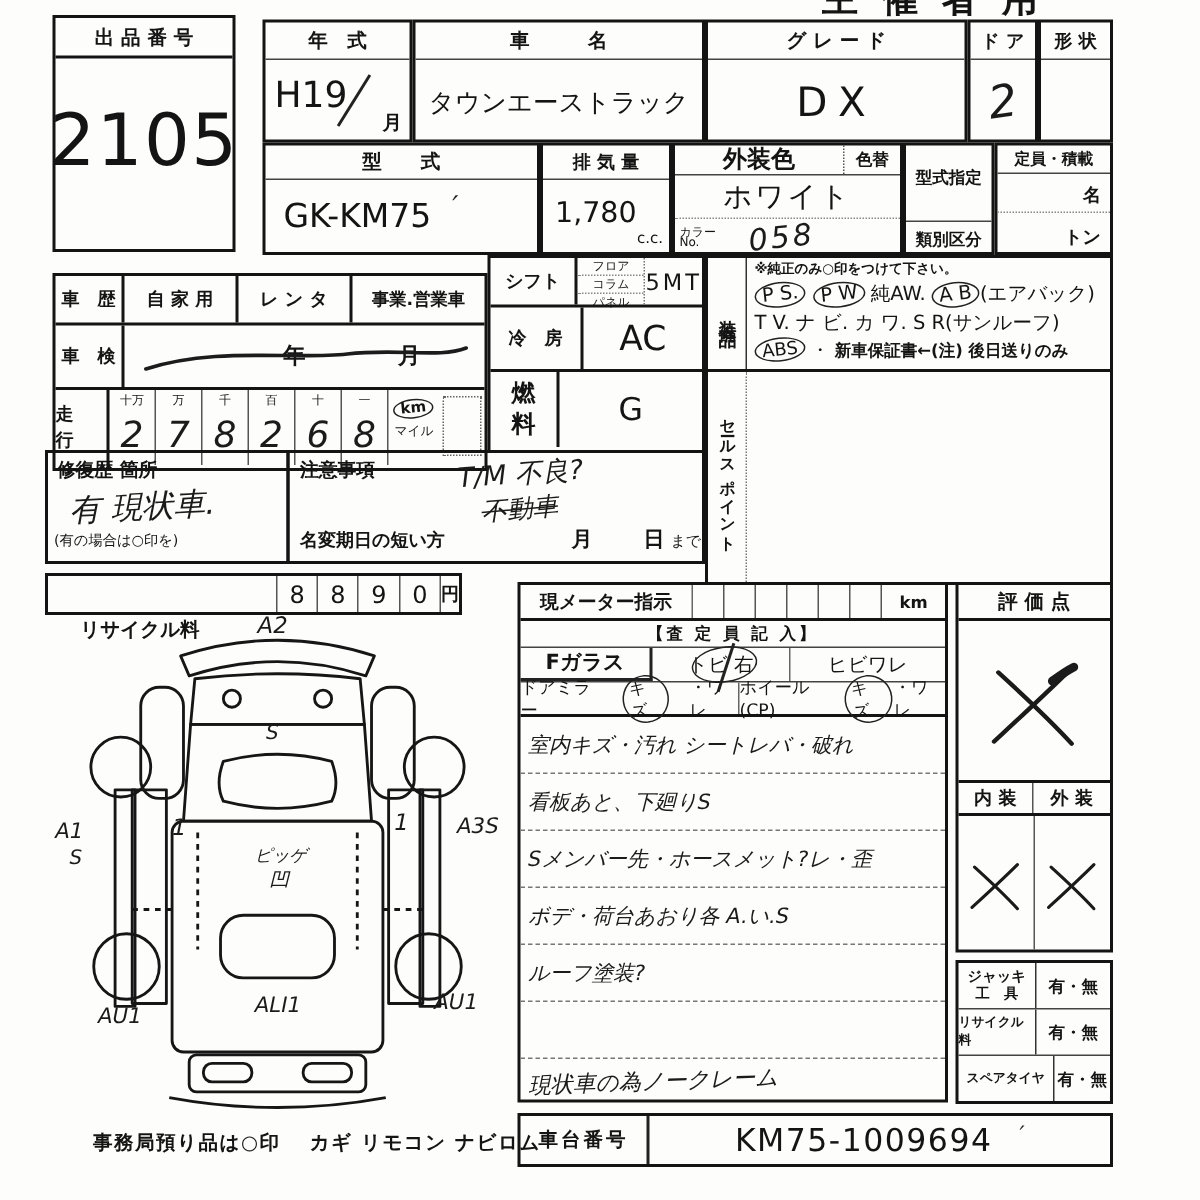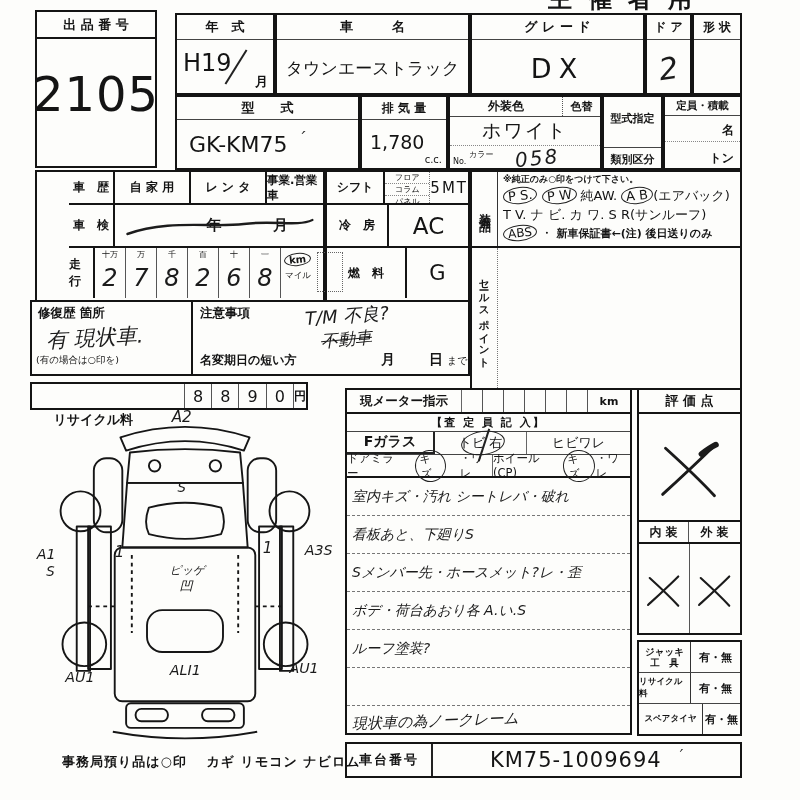--- a/index.html
+++ b/index.html
@@ -75,45 +75,45 @@
   <div class="b" style="left:360px;top:95px;width:88px;height:75px;">
     <div class="ctr hd brd-b1" style="height:22px;font-size:12px;">排 気 量</div>
     <div class="abs" style="left:0;top:22px;right:0;bottom:0;">
       <span style="position:absolute;left:8px;top:12px;font-size:19px;">1,780</span>
       <span style="position:absolute;right:4px;bottom:3px;font-size:10px;">c.c.</span>
     </div>
   </div>
 
   <div class="b" style="left:448px;top:95px;width:154px;height:75px;">
     <div class="row brd-b1" style="height:20px;">
-      <div class="cell hd" style="flex:1;font-size:12px;">外装色</div>
+      <div class="cell hd" style="flex:1;font-size:16px;">外装色</div>
       <div class="cell hd" style="width:38px;font-size:11px;border-left:1px dotted #555;">色替</div>
     </div>
     <div class="ctr" style="height:28px;font-size:19px;letter-spacing:2px;">ホワイト</div>
     <div style="height:23px;display:flex;align-items:center;border-top:1px dotted #888;">
       <div style="line-height:7px;padding-left:3px;">
-        <div style="font-size:8px;margin-left:16px;">カラー</div>
+        <div style="font-size:8px;">カラー</div>
         <div style="font-size:8px;">No.</div>
       </div>
       <span class="hw" style="font-size:20px;margin-left:22px;letter-spacing:2px;transform:rotate(-6deg);">058</span>
     </div>
   </div>
 
   <div class="b" style="left:602px;top:95px;width:61px;height:75px;">
     <div class="ctr hd" style="height:36px;font-size:11px;border-bottom:1px solid #444;align-items:flex-start;padding-top:14px;">型式指定</div>
     <div class="ctr hd" style="height:33px;font-size:11px;align-items:flex-start;padding-top:4px;">類別区分</div>
   </div>
 
   <div class="b" style="left:663px;top:95px;width:79px;height:75px;">
     <div class="ctr hd" style="height:18px;font-size:10.5px;border-bottom:1px solid #444;text-align:center;">定員・積載</div>
     <div style="height:26px;font-size:12px;font-weight:bold;text-align:right;padding:6px 6px 0 0;border-bottom:1px dotted #888;box-sizing:border-box;">名</div>
     <div style="height:26px;font-size:12px;font-weight:bold;text-align:right;padding:8px 6px 0 0;box-sizing:border-box;">トン</div>
   </div>
 
-  <div class="b" style="left:35px;top:170px;width:290px;height:132px;padding-left:32px;">
+  <div class="b" style="left:35px;top:182px;width:290px;height:132px;">
     <div class="row brd-b2" style="height:33px;">
       <div class="cell hd brd-r2" style="width:46px;font-size:12px;">車　歴</div>
       <div class="cell hd brd-r2" style="width:76px;font-size:12px;">自 家 用</div>
       <div class="cell hd brd-r2" style="width:76px;font-size:12px;">レ ン タ</div>
       <div class="cell hd" style="flex:1;font-size:11.5px;">事業.営業車</div>
     </div>
     <div class="row brd-b2" style="height:43px;position:relative;">
       <div class="cell hd brd-r2" style="width:46px;font-size:12px;">車　検</div>
       <div style="flex:1;position:relative;">
         <span class="hd" style="position:absolute;left:44%;top:11px;font-size:15px;">年</span>
@@ -169,21 +169,21 @@
           <div style="font-size:8px;">パネル</div>
         </div>
         <div class="cell" style="flex:1;font-size:15px;letter-spacing:2px;">5MT</div>
       </div>
     </div>
     <div class="row brd-b2" style="height:43px;">
       <div class="cell hd brd-r2" style="width:62px;font-size:12px;">冷　房</div>
       <div class="cell" style="flex:1;font-size:23px;">AC</div>
     </div>
     <div class="row" style="height:50px;">
-      <div class="cell hd brd-r2" style="width:80px;font-size:12px;">燃　料</div>
+      <div class="cell hd brd-r2" style="width:46px;font-size:16px;text-align:center;">燃　料</div>
       <div class="cell" style="flex:1;font-size:21px;">G</div>
     </div>
   </div>
 
   <div class="b" style="left:470px;top:170px;width:272px;height:78px;">
     <div class="row" style="height:100%;">
       <div class="cell hd" style="width:26px;border-right:1.5px solid #333;">
         <span class="vtext" style="font-size:12px;letter-spacing:4px;">装備品</span>
       </div>
       <div style="flex:1;padding:1px 5px;">

